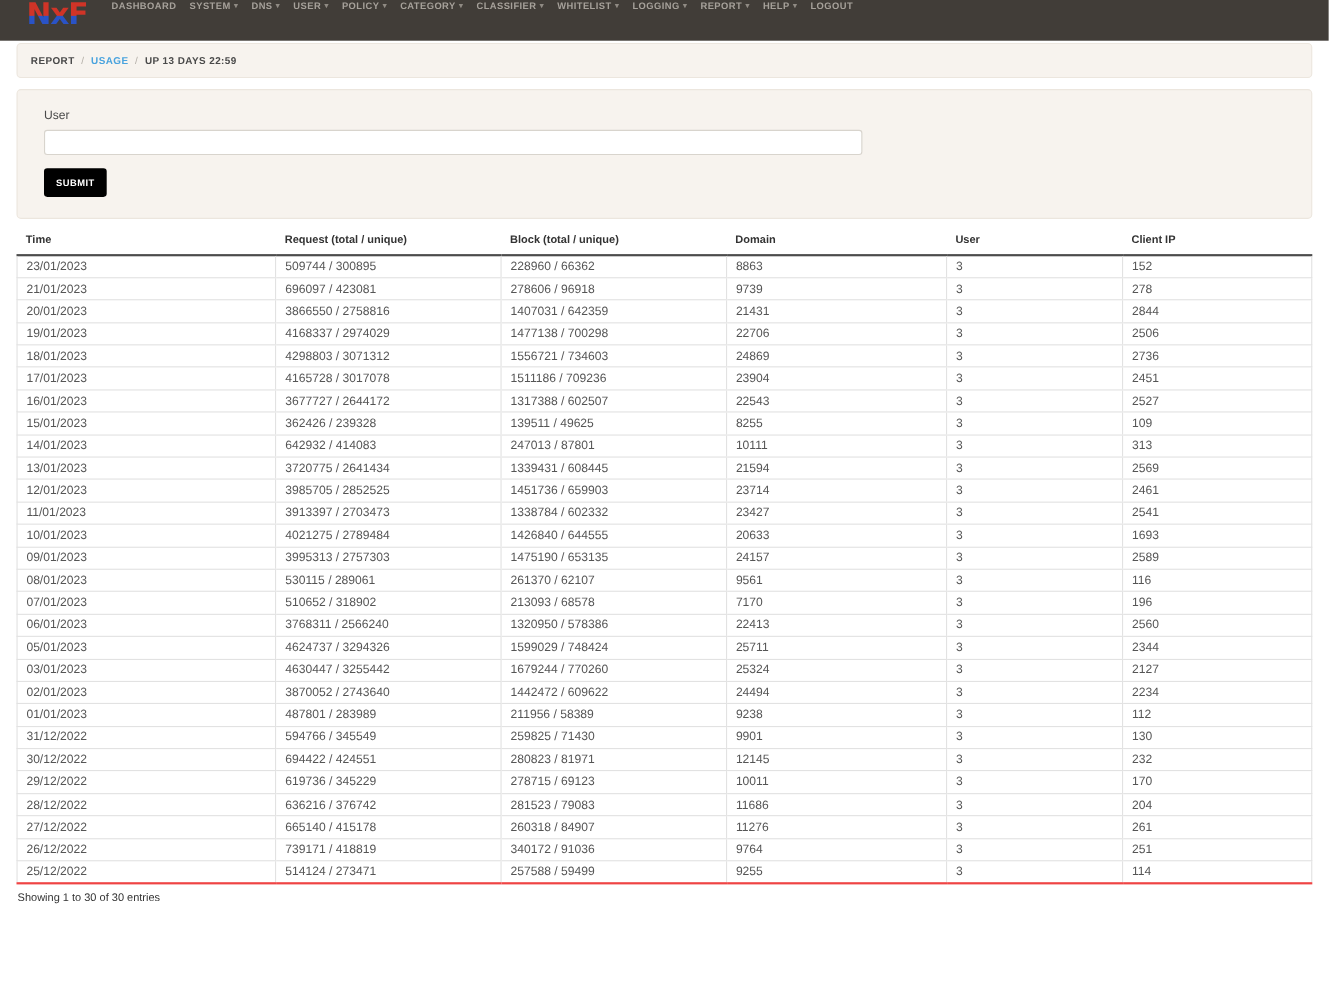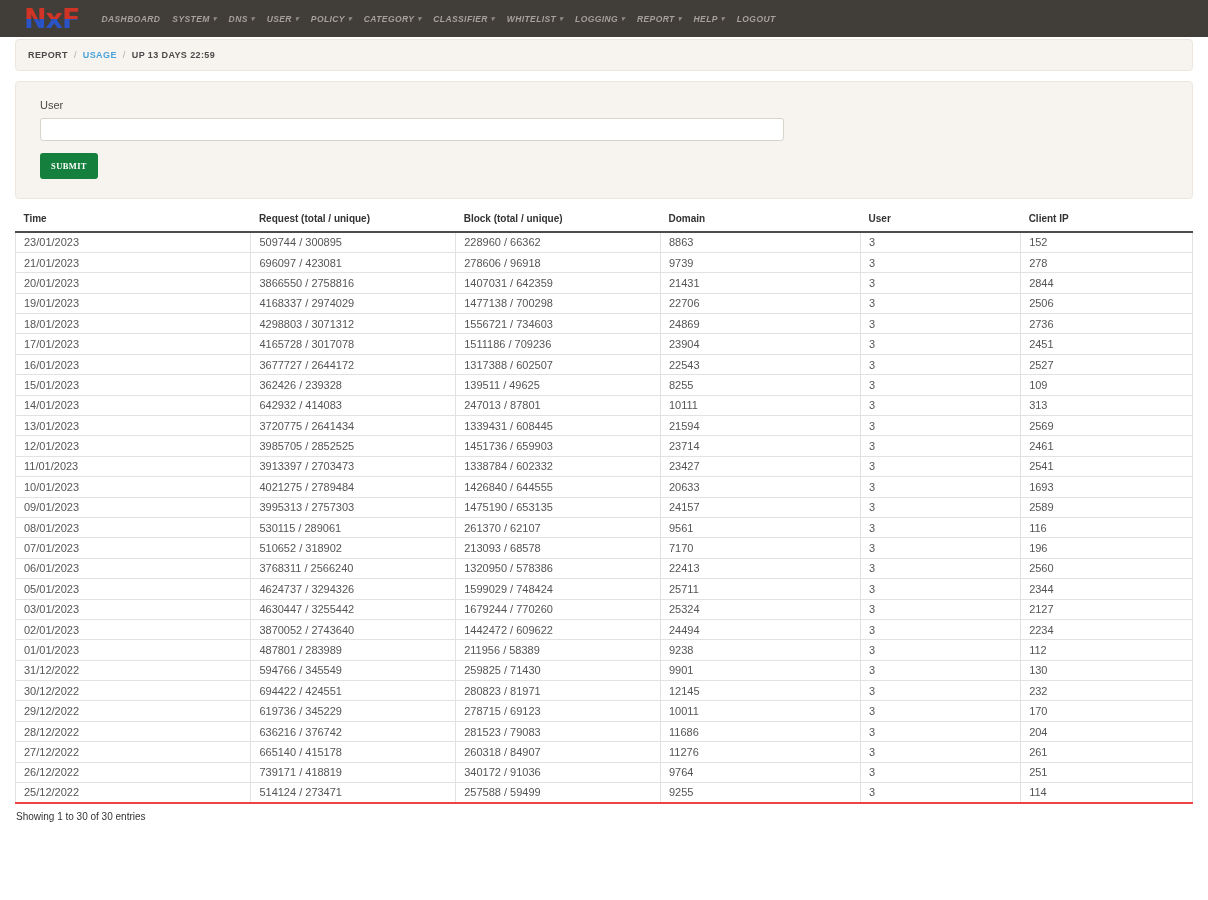--- a/index.html
+++ b/index.html
@@ -3,21 +3,21 @@
 <meta charset="utf-8">
 <style>
   * { box-sizing: border-box; }
   html, body { margin: 0; padding: 0; background: #ffffff; font-family: "Liberation Sans", sans-serif; }
 
   
   .navbar {
     height: 37px;
     background: #413d38;
     display: flex;
-    align-items: center;
+    align-items: flex-start;
     padding: 0 10px 0 24px;
   }
   .logo {
     font-family: "DejaVu Sans", sans-serif;
     font-weight: 800;
     font-size: 27px;
     line-height: 1;
     letter-spacing: -1px;
     background: linear-gradient(#d03427 0%, #d03427 52%, #2a53c6 52%, #2a53c6 100%);
     -webkit-background-clip: text;
@@ -28,21 +28,20 @@
   }
   .nav-menu { list-style: none; display: flex; margin: 0; padding: 0; align-items: center; }
   .nav-item {
     font-size: 8.5px;
     font-weight: bold;
     letter-spacing: 0.4px;
     color: #a6a19a;
     padding: 0 6px;
     cursor: pointer;
     white-space: nowrap;
-    font-style: italic;
   }
   .caret { font-size: 7px; color: #8f8a83; margin-left: 3px; vertical-align: 1px; }
 
   
   .content { padding: 0 15px; }
 
   .panel {
     background: #f7f3ee;
     border: 1px solid #ece6de;
     border-radius: 4px;
@@ -68,25 +67,25 @@
     border-radius: 3px;
     padding: 0 8px;
     font-size: 11px;
     color: #444;
     background: #fff;
     outline: none;
   }
   .submit-btn {
     display: block;
     margin-top: 12px;
-    background: #15803d;
+    background: #000000;
     color: #ffffff;
     border: none;
     border-radius: 3px;
-    font-family: Liberation Serif, serif;
+    font-family: Liberation Sans, sans-serif;
     font-size: 8.5px;
     font-weight: bold;
     letter-spacing: 0.4px;
     padding: 8px 11px;
     cursor: pointer;
   }
 
   
   table.usage { width: 100%; border-collapse: collapse; margin-top: 10px; }
   table.usage thead th {

